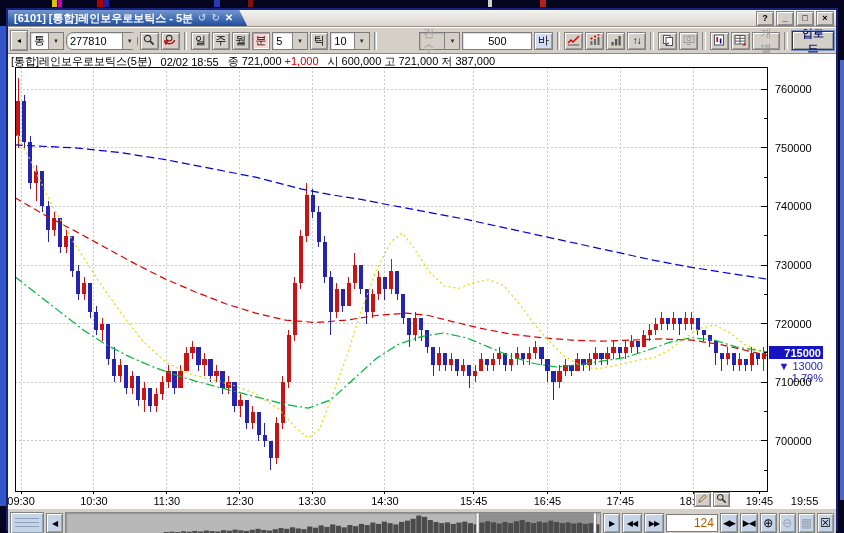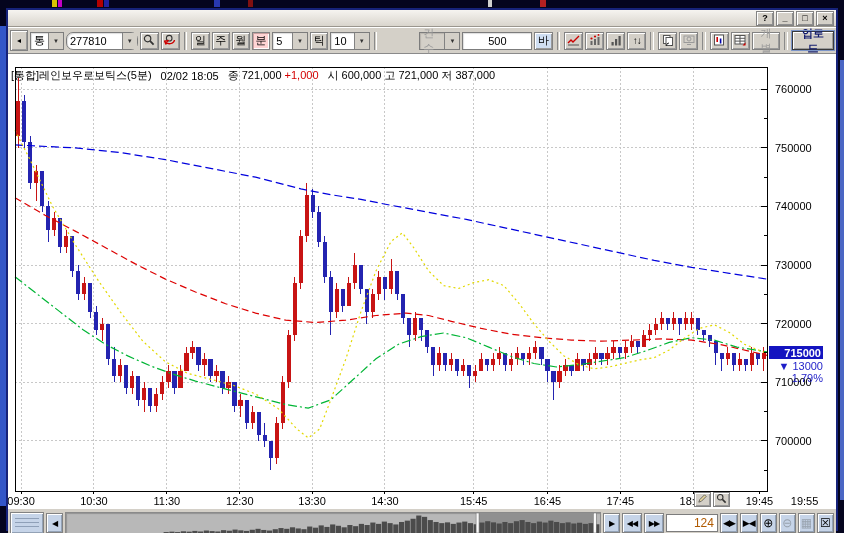--- a/index.html
+++ b/index.html
@@ -36,21 +36,21 @@
          background:#d4d0c8;border-left:1px solid #828282;font-size:6px;color:#333;}
   .combo.gray{background:#d4d0c8;}
   .combo.gray .val{color:#9a9a9a;}
   .tb-input{height:18px;border:1px solid #7c7c7c;box-shadow:inset 1px 1px 1px #00000022;background:#fff;
          font-size:11px;text-align:right;font-family:"Liberation Sans",sans-serif;box-sizing:border-box;padding:0 3px;}
   .sep{width:2px;height:18px;border-left:1px solid #8a8a8a;border-right:1px solid #fff;margin:0 2px;}
   .collapse{width:9px;height:21px;font-size:8px;padding:0;}
   .upload{font-weight:bold;color:#101a6e;border:1px solid #3a3a3a;outline:1px solid #7c95c8;height:19px;padding:0 6px;}
   
   .chart-region{position:relative;background:#fff;height:454px;color:#000;}
-  .info-bar{height:13px;display:flex;align-items:center;gap:9px;padding:15px 3px 0 3px;font-size:11px;white-space:nowrap;}
+  .info-bar{height:13px;display:flex;align-items:center;gap:9px;padding:1px 3px 0 3px;font-size:11px;white-space:nowrap;}
   .info-bar .red{color:#d40000;}
   #chart-svg{position:absolute;left:0;top:13px;width:828px;height:441px;shape-rendering:crispEdges;}
   .axis-btn{position:absolute;width:17px;height:15px;display:flex;align-items:center;justify-content:center;
             background:#d4d0c8;border:1px solid #828282;box-shadow:inset 1px 1px 0 #fff,inset -1px -1px 0 #9a9a9a;padding:0;}
   
   .bottombar{height:26px;display:flex;align-items:center;gap:2px;padding:1px 2px;background:#d4d0c8;border-top:1px solid #fff;}
   .bb-btn{height:20px;min-width:17px;padding:0 2px;display:flex;align-items:center;justify-content:center;
           background:#c6d4e8;border:1px solid #828282;box-shadow:inset 1px 1px 0 #fff,inset -1px -1px 0 #93a2b6;
           font-size:8px;color:#000;box-sizing:border-box;letter-spacing:-1px;}
   .bb-btn.icon{font-size:12px;letter-spacing:0;background:#c6d4e8;}
@@ -78,20 +78,26 @@
   <div class="artifact" style="left:248px;top:0;width:5px;height:7px;background:#801010;"></div>
   <div class="artifact" style="left:488px;top:0;width:4px;height:7px;background:#d0d0d0;"></div>
   <div class="artifact" style="left:540px;top:0;width:6px;height:7px;background:#b42020;"></div>
   <div class="artifact" style="left:0;top:26px;width:6px;height:480px;background:#3356c8;"></div>
   <div class="artifact" style="left:840px;top:60px;width:4px;height:440px;background:#4a66c4;"></div>
   <div class="artifact" style="left:60px;top:531px;width:90px;height:2px;background:#203070;"></div>
 
   <div class="window">
 
     <div class="titlebar">
+      <div class="title-tab">
+        <span>[6101] [통합]레인보우로보틱스 - 5분</span>
+        <span class="tab-ico">↺</span>
+        <span class="tab-ico">↻</span>
+        <span class="tab-ico tab-close">✕</span>
+      </div>
       <div class="winbtns">
         <div class="winbtn">?</div>
         <div class="winbtn">_</div>
         <div class="winbtn">□</div>
         <div class="winbtn">×</div>
       </div>
     </div>
 
     <div class="toolbar">
       <div class="tb-btn collapse">◂</div>
@@ -196,21 +202,21 @@
             </svg></span>
       </button>
       <button class="tb-btn gray" style="width:32px;">개별</button>
       <div class="sep"></div>
       <button class="tb-btn upload">업로드</button>
     </div>
 
     <div class="chart-region">
       <div class="info-bar">
         <span>[통합]레인보우로보틱스(5분)</span>
-        <span>02/02 18:05</span>
+        <span>02/02 18:55</span>
         <span>
           <span>종</span>
           <span>721,000</span>
           <span class="red">+1,000</span>
         </span>
         <span>
           <span>시</span>
           <span>600,000</span>
           <span>고</span>
           <span>721,000</span>

